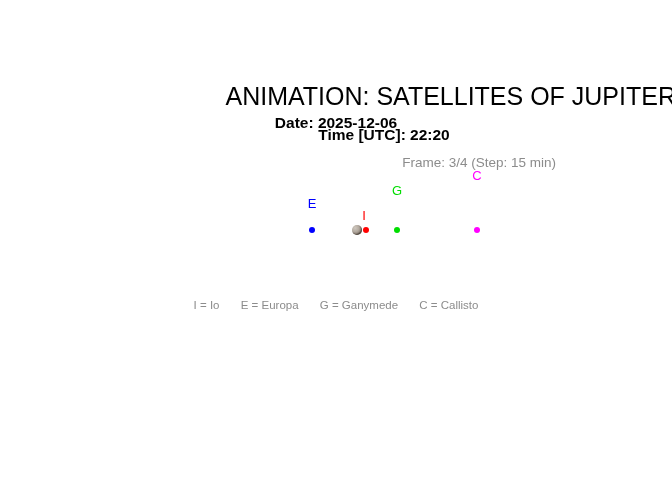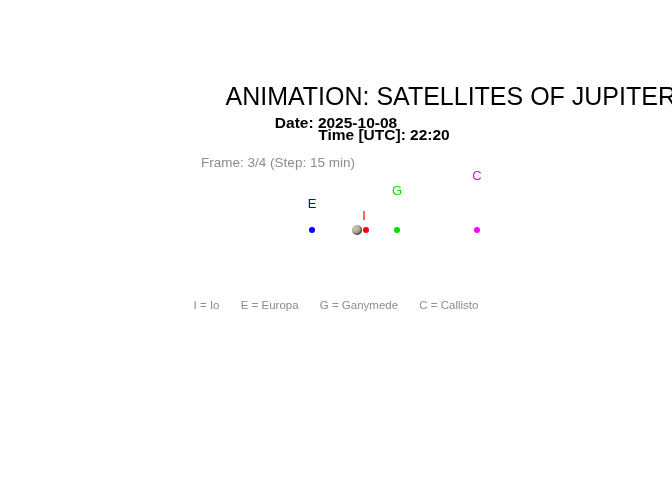--- a/index.html
+++ b/index.html
@@ -43,21 +43,21 @@
     white-space: nowrap;
   }
   .subline.date { top: 114px; }
   .subline.time { top: 126px; padding-left: 48px; }
 
   .frameline {
     position: absolute;
     left: 0;
     top: 155px;
     width: 556px;
-    text-align: center;
+    text-align: right;
     font-size: 13.5px;
     line-height: 16px;
     color: #8c8c8c;
     white-space: nowrap;
   }
 
   
   .sky {
     position: absolute;
     left: 0;
@@ -111,21 +111,21 @@
   }
   .legend span.entry { margin: 0 9px; }
 </style>
 </head>
 <body>
 
 <div id="stage">
 
   <div class="title">ANIMATION: SATELLITES OF JUPITER</div>
 
-  <div class="subline date">Date: 2025-10-08</div>
+  <div class="subline date">Date: 2025-12-06</div>
 
   <div class="subline time">Time [UTC]: 22:20</div>
 
   <div class="frameline">Frame: 3/4 (Step: 15 min)</div>
 
   <div class="sky">
 
     <div class="moon-label" style="left:312px; top:203px; color:#0000ff;">E</div>
     <div class="moon-dot" style="left:312px; top:230px; background:#0000ff;"></div>
 

